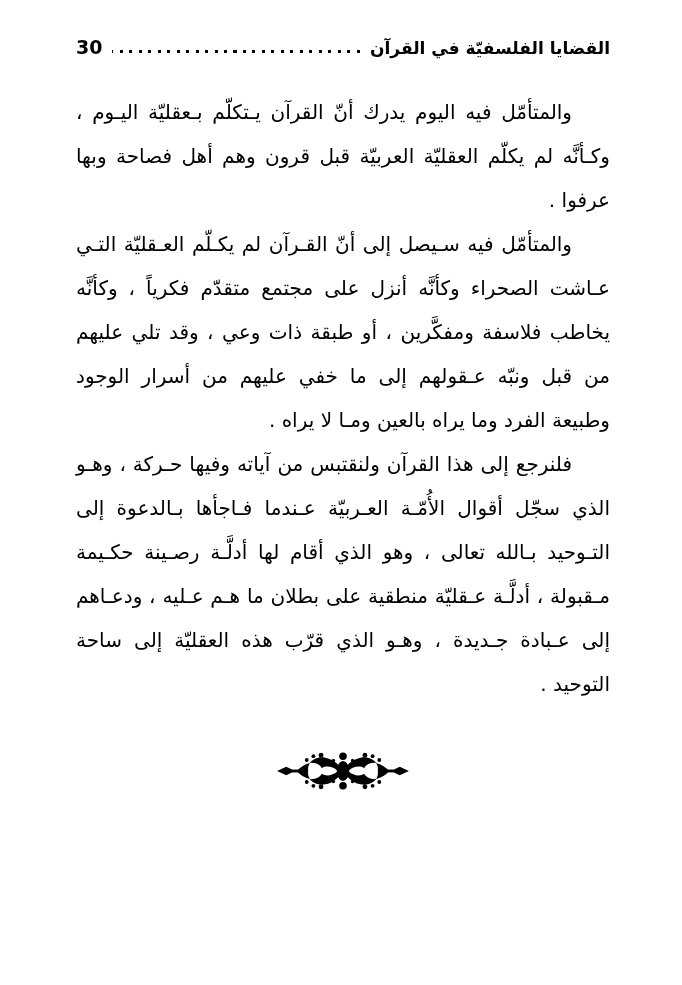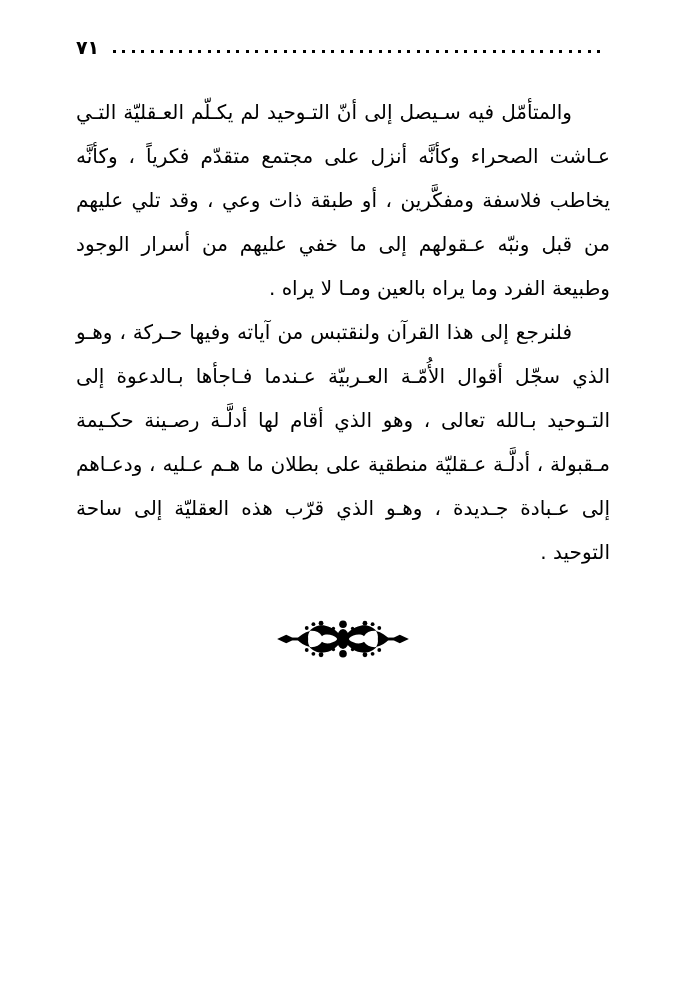--- a/index.html
+++ b/index.html
@@ -60,26 +60,28 @@
     display: flex;
     justify-content: center;
   }
 </style>
 </head>
 <body>
 
 <div class="page">
 
   <div class="running-head">
+    <span class="title">القضايا الفلسفيّة في القرآن</span>
     <span class="leader"></span>
-    <span class="pagenum">٧١</span>
+    <span class="pagenum">30</span>
   </div>
 
   <div class="body-text">
-    <p class="para">والمتأمّل فيه سـيصل إلى أنّ التـوحيد لم يكـلّم العـقليّة التـي عـاشت الصحراء وكأنَّه أنزل على مجتمع متقدّم فكرياً ، وكأنَّه يخاطب فلاسفة ومفكَّرين ، أو طبقة ذات وعي ، وقد تلي عليهم من قبل ونبّه عـقولهم إلى ما خفي عليهم من أسرار الوجود وطبيعة الفرد وما يراه بالعين ومـا لا يراه .</p>
+    <p class="para">والمتأمّل فيه اليوم يدرك أنّ القرآن يـتكلّم بـعقليّة اليـوم ، وكـأنَّه لم يكلّم العقليّة العربيّة قبل قرون وهم أهل فصاحة وبها عرفوا .</p>
+    <p class="para">والمتأمّل فيه سـيصل إلى أنّ القـرآن لم يكـلّم العـقليّة التـي عـاشت الصحراء وكأنَّه أنزل على مجتمع متقدّم فكرياً ، وكأنَّه يخاطب فلاسفة ومفكَّرين ، أو طبقة ذات وعي ، وقد تلي عليهم من قبل ونبّه عـقولهم إلى ما خفي عليهم من أسرار الوجود وطبيعة الفرد وما يراه بالعين ومـا لا يراه .</p>
     <p class="para">فلنرجع إلى هذا القرآن ولنقتبس من آياته وفيها حـركة ، وهـو الذي سجّل أقوال الأُمّـة العـربيّة عـندما فـاجأها بـالدعوة إلى التـوحيد بـالله تعالى ، وهو الذي أقام لها أدلَّـة رصـينة حكـيمة مـقبولة ، أدلَّـة عـقليّة منطقية على بطلان ما هـم عـليه ، ودعـاهم إلى عـبادة جـديدة ، وهـو الذي قرّب هذه العقليّة إلى ساحة التوحيد .</p>
   </div>
 
   <div class="ornament-row">
     <svg width="136" height="42" viewBox="0 0 280 88" aria-hidden="true">
       <defs>
         <g id="oq" fill="#000000">
           <path d="M142 44 C149 29 161 19 177 16 C191 13 203 19 210 27 C198 26 189 30 184 38 C175 32 161 35 152 43 Z"></path>
           <circle cx="186" cy="11" r="5"></circle>
           <circle cx="202" cy="13" r="4"></circle>

